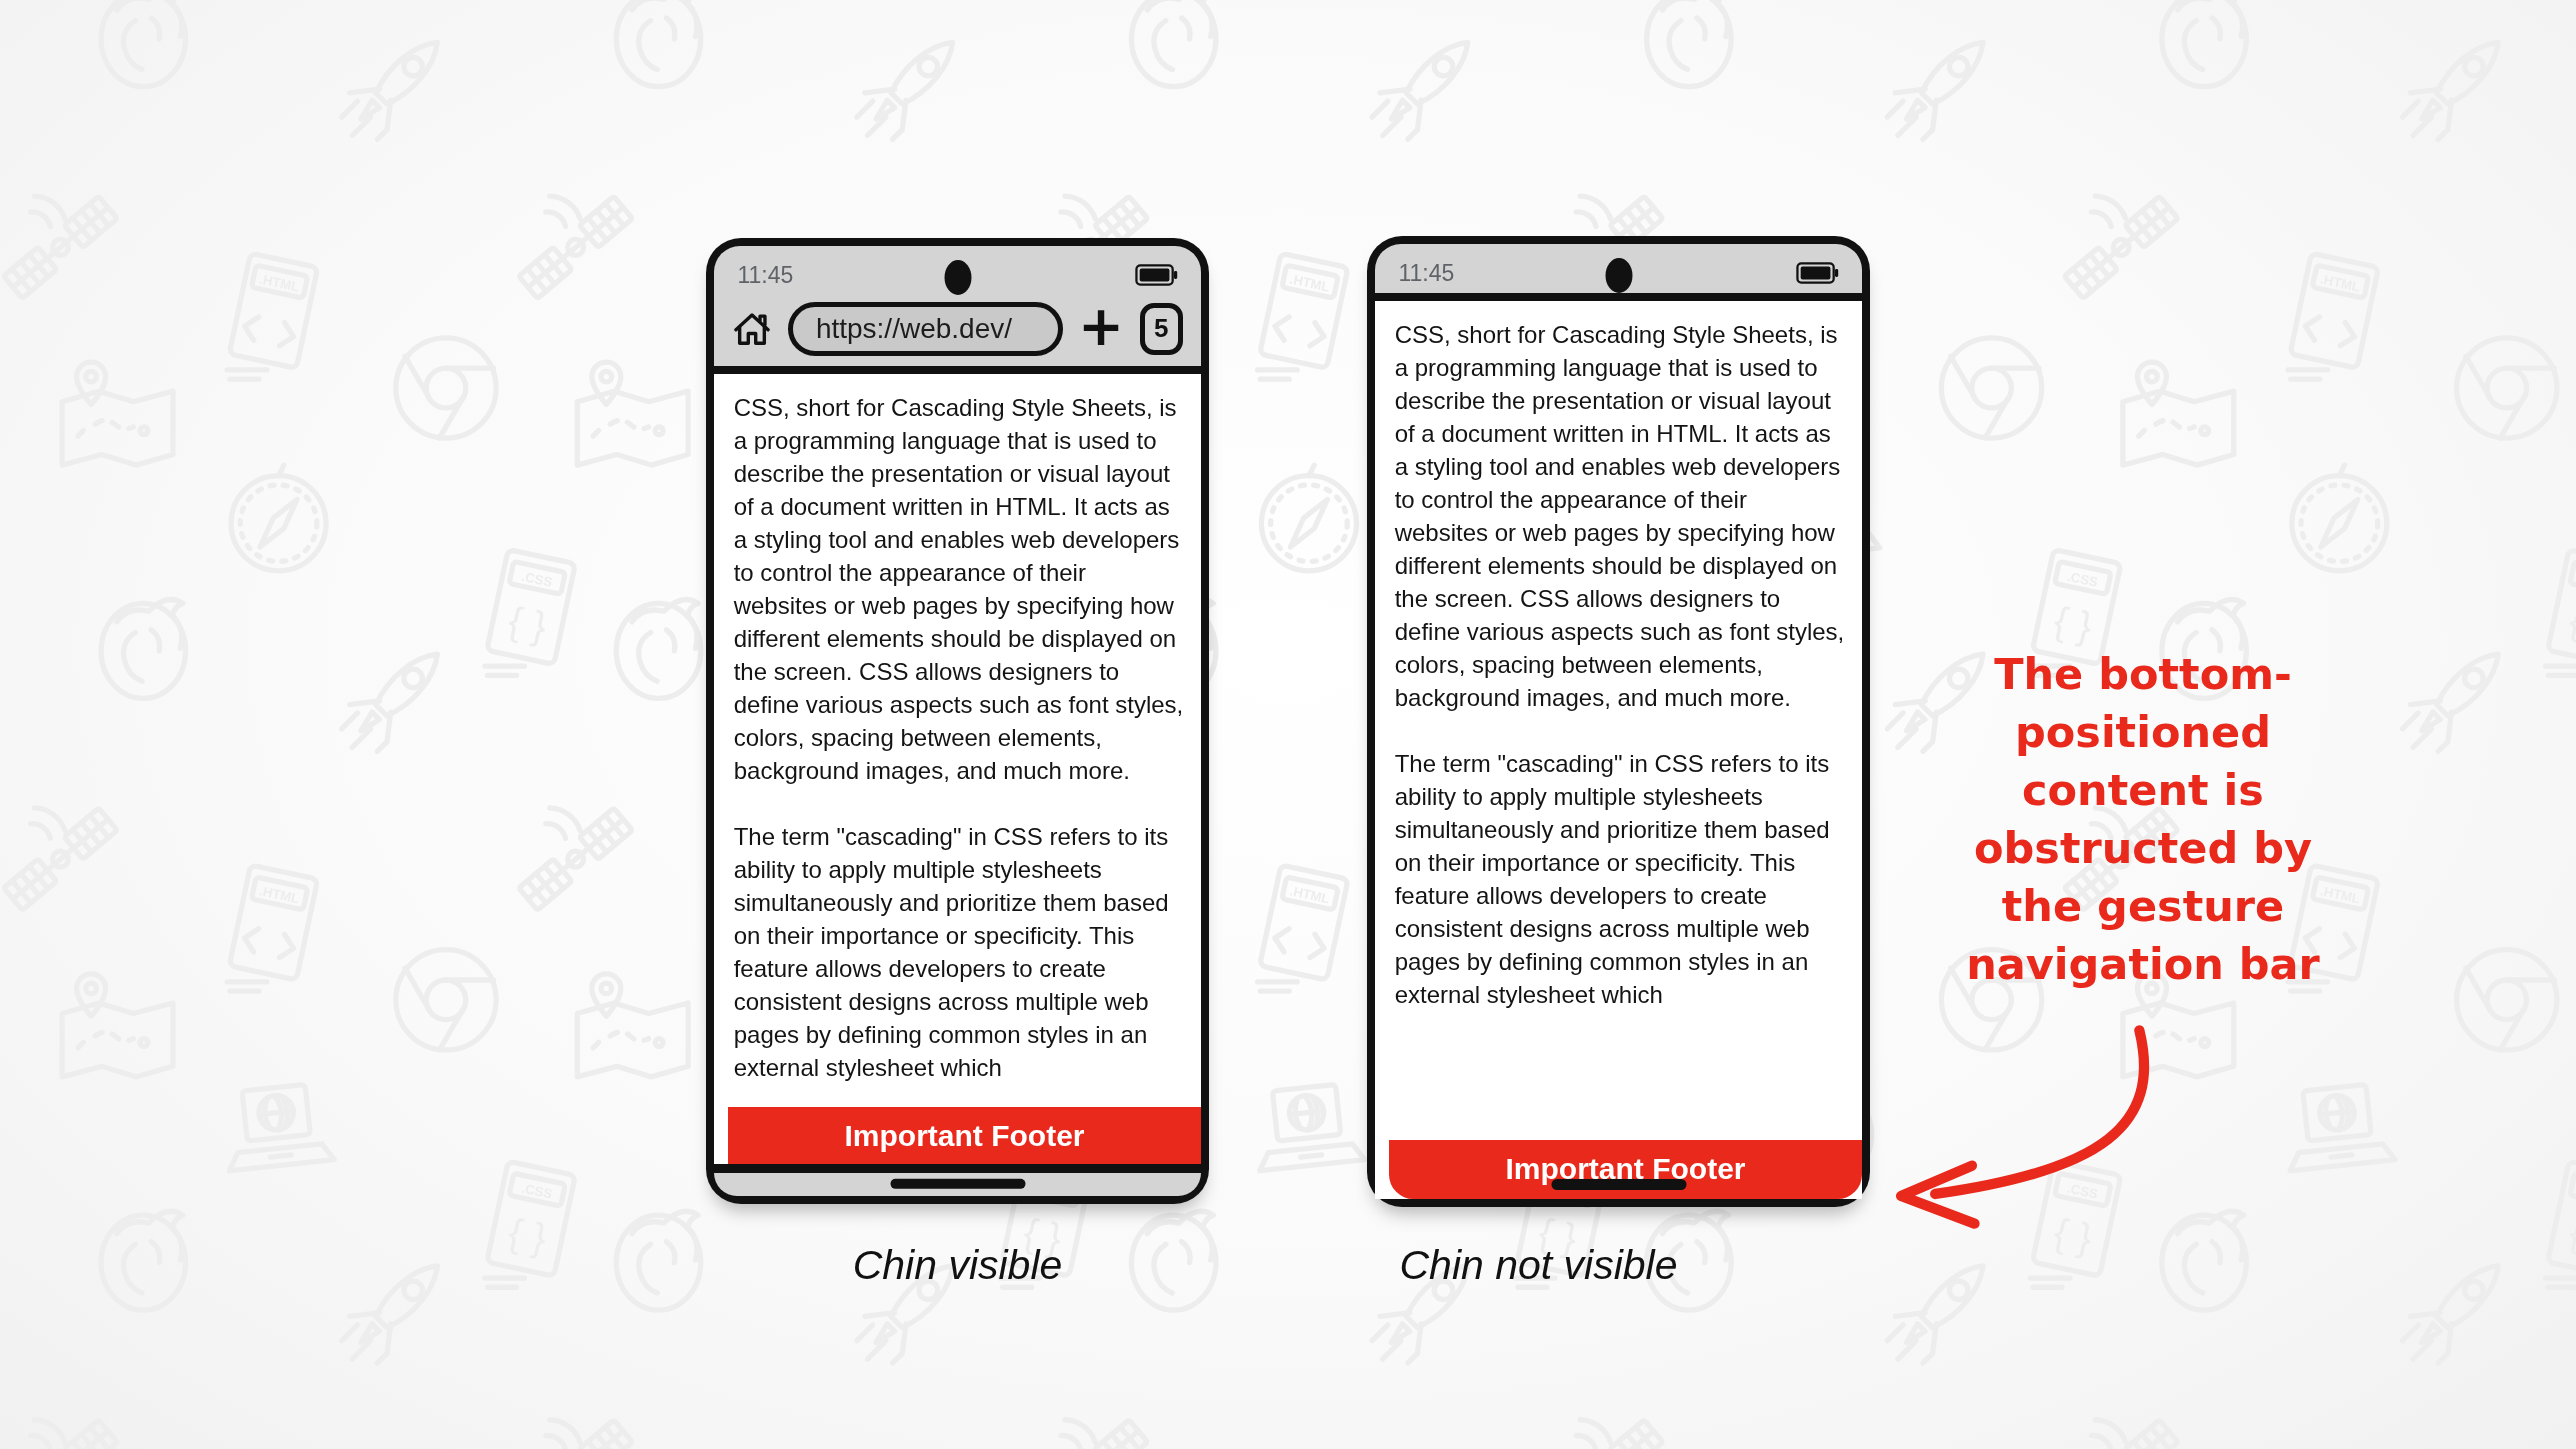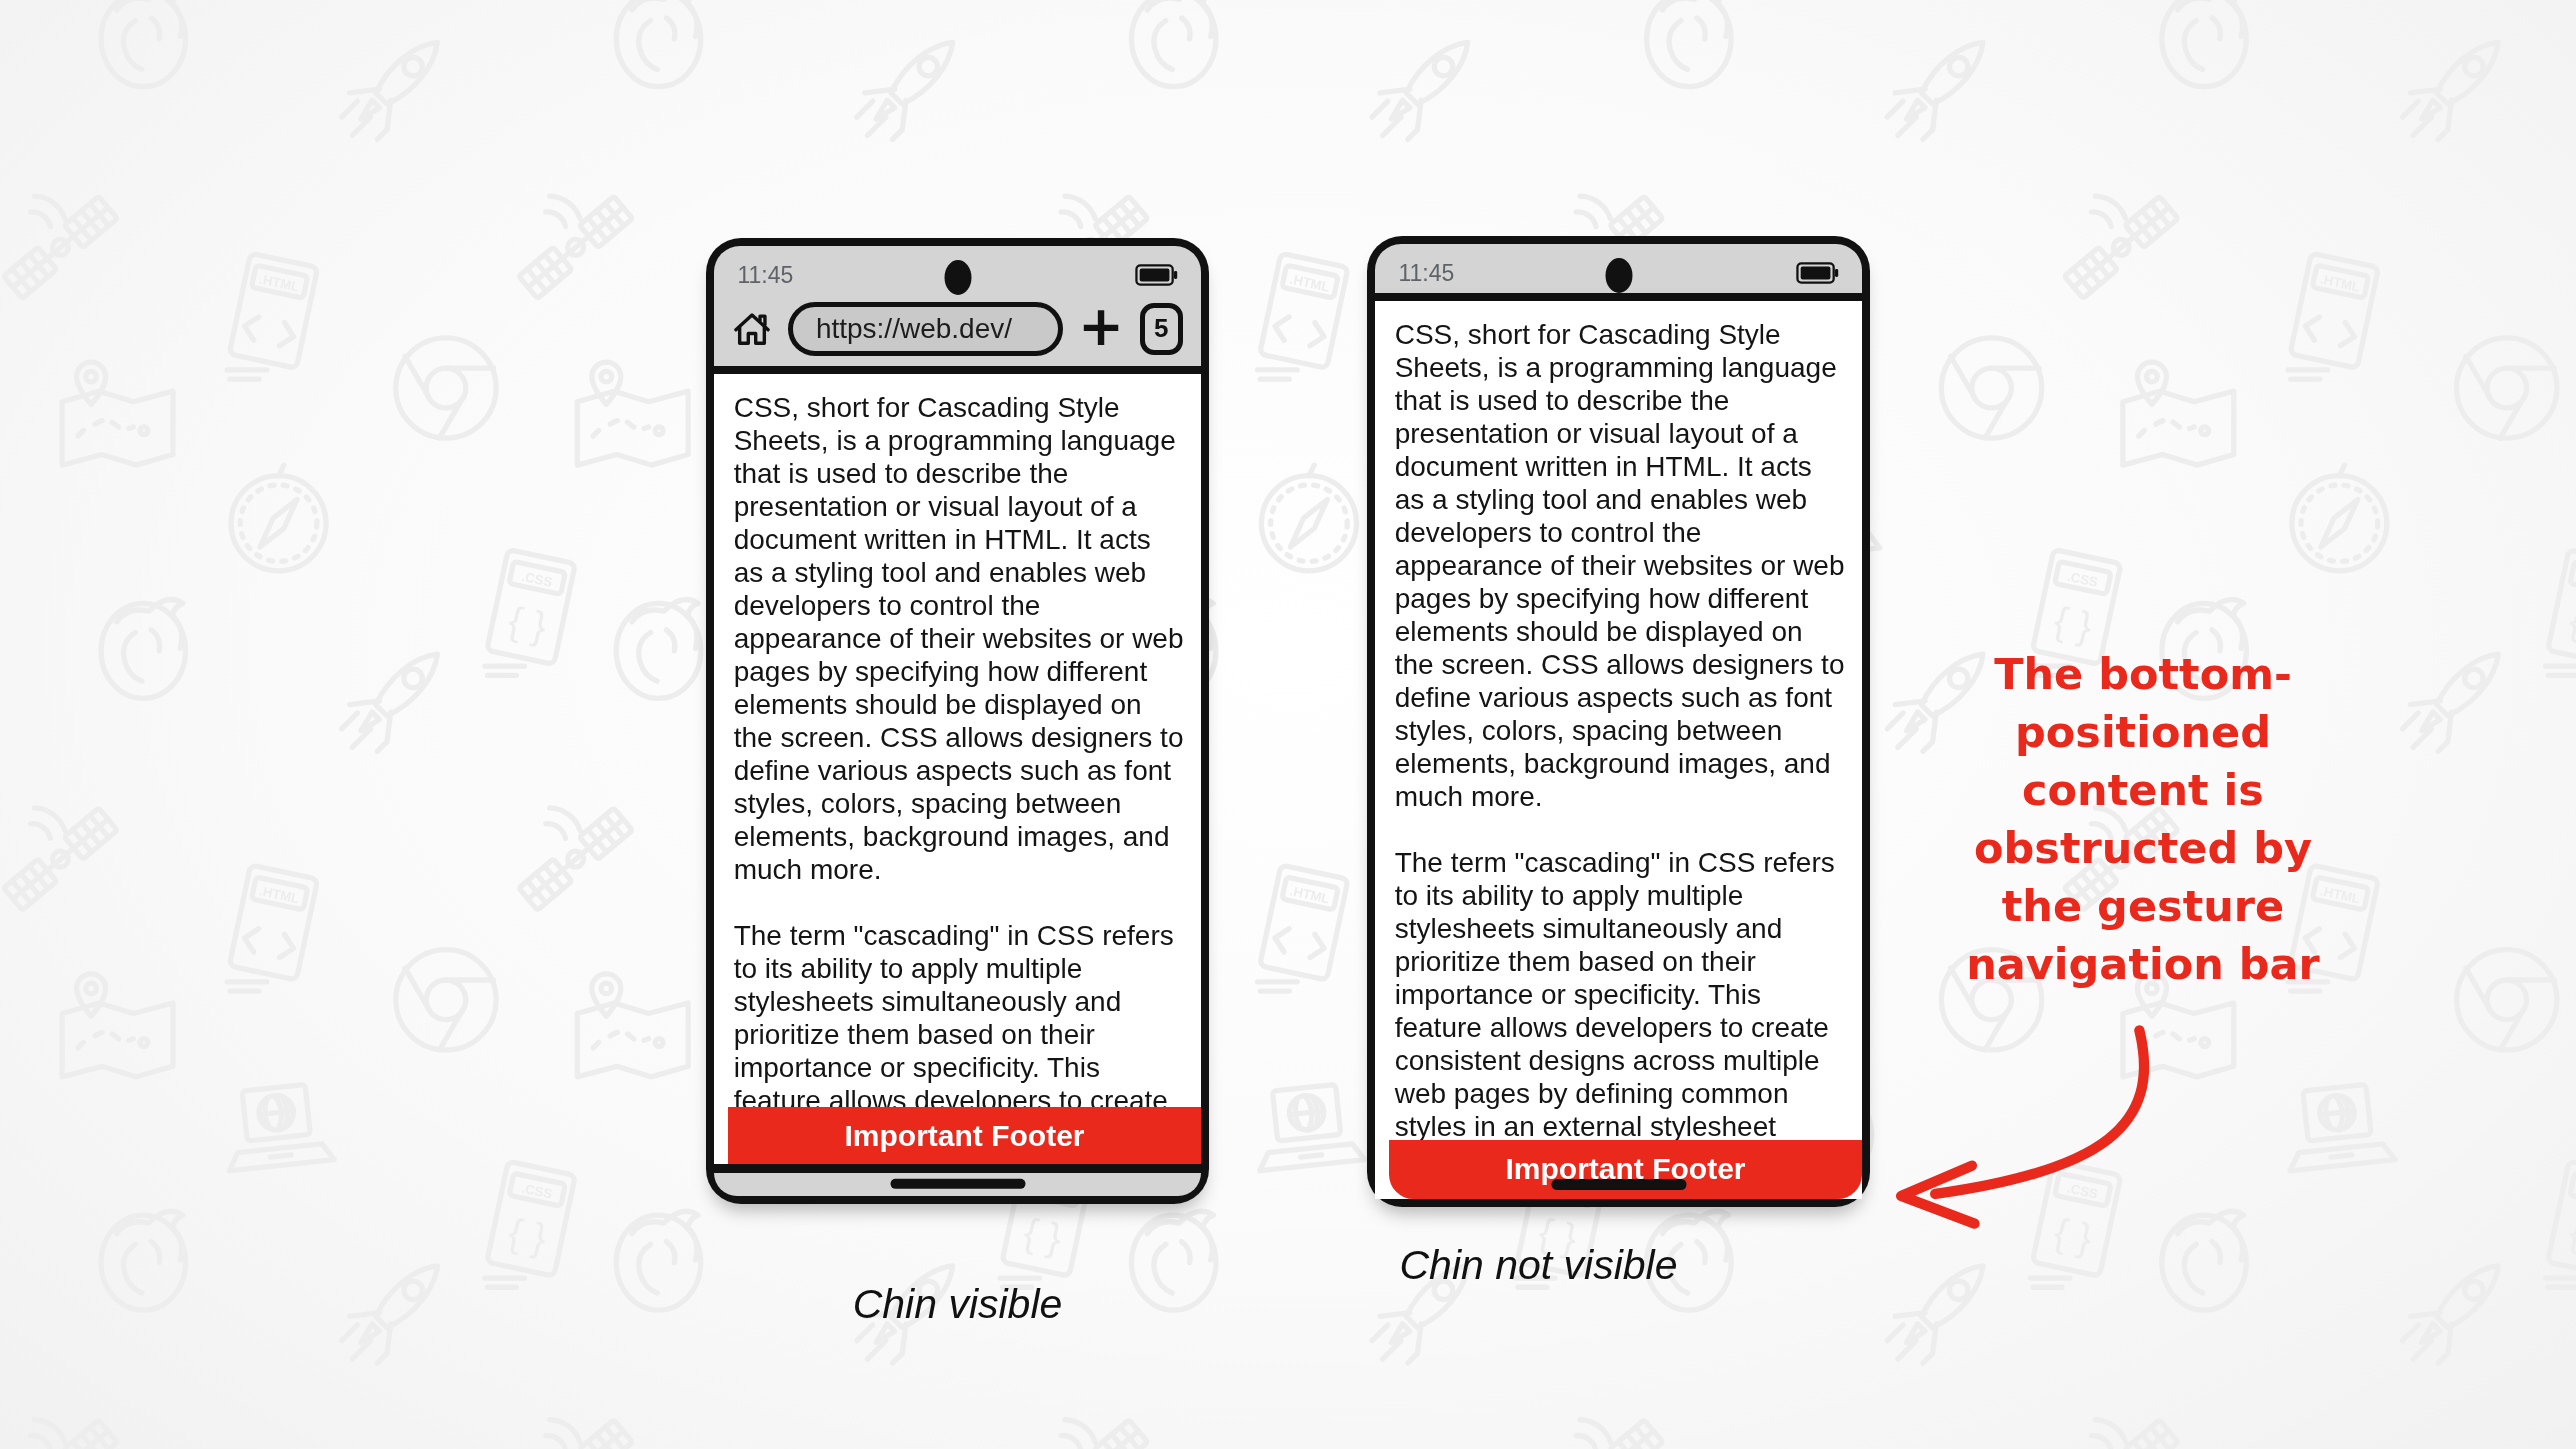--- a/index.html
+++ b/index.html
@@ -28,36 +28,36 @@
   .toolbar{height:67px;display:flex;align-items:center;gap:15.5px;padding:0 18px 3.9px 18px;}
   .urlpill{flex:1;height:54px;background:#c9c9c9;border:5.8px solid #111;border-radius:30px;
     display:flex;align-items:center;padding:0 23px;box-sizing:border-box;}
   .urltext{font-size:28px;color:#1d1d1d;}
   .plus{font-family:"DejaVu Sans",sans-serif;font-size:55px;font-weight:700;color:#111;
     line-height:1;margin-top:-5.2px;}
   .tabbox{width:43px;height:52px;border:5.8px solid #111;border-radius:14px;box-sizing:border-box;
     display:flex;align-items:center;justify-content:center;font-size:26px;font-weight:700;color:#111;}
   .content{flex:1 1 auto;background:#fff;position:relative;overflow:hidden;
     padding:16.7px 16.7px 0 19.3px;box-sizing:border-box;}
-  .content p{margin:0;font-size:28px;line-height:33px;color:#141414;}
+  .content p{margin:0;font-size:24px;line-height:33px;color:#141414;}
   .content p + p{margin-top:33px;}
   .footer{position:absolute;left:14px;right:0;bottom:0;height:57px;background:#E8291C;
     display:flex;align-items:center;justify-content:center;}
   .footer span{color:#fff;font-size:30px;font-weight:600;}
   .phone-right .footer{height:59px;border-radius:0 0 24.5px 24.5px;}
   .sep{height:8.4px;background:#111;flex:0 0 auto;}
   .chin{height:23px;background:#d4d4d4;border-radius:0 0 26px 26px;position:relative;flex:0 0 auto;}
   .gpill{position:absolute;left:50%;transform:translateX(-50%);width:135px;height:10.3px;
     background:#111;border-radius:5.8px;}
   .chin .gpill{top:50%;transform:translate(-50%,-50%);}
   .phone-right .gpill{bottom:9px;z-index:3;}
   
   .caption{position:absolute;width:503px;text-align:center;font-size:41px;font-style:italic;
     color:#111;z-index:2;top:1242px;}
-  .cap-left{left:706px;margin-top:39px;} .cap-right{left:1287px;}
+  .cap-left{left:706px;} .cap-right{left:1287px;}
   .annotation{position:absolute;left:1937px;top:645px;width:412px;z-index:2;
     text-align:center;font-family:"DejaVu Sans",sans-serif;font-weight:700;
     font-size:43px;line-height:58px;color:#E8291C;white-space:pre-line;}
   .arrow{position:absolute;left:0;top:0;width:2576px;height:1449px;z-index:3;pointer-events:none;}
   .arrow path{stroke:#E8291C;stroke-width:16;fill:none;stroke-linecap:round;stroke-linejoin:round;}
 </style>
 </head>
 <body>
 
 <svg class="bg" viewBox="0 0 4000 2250" width="2576" height="1449">

